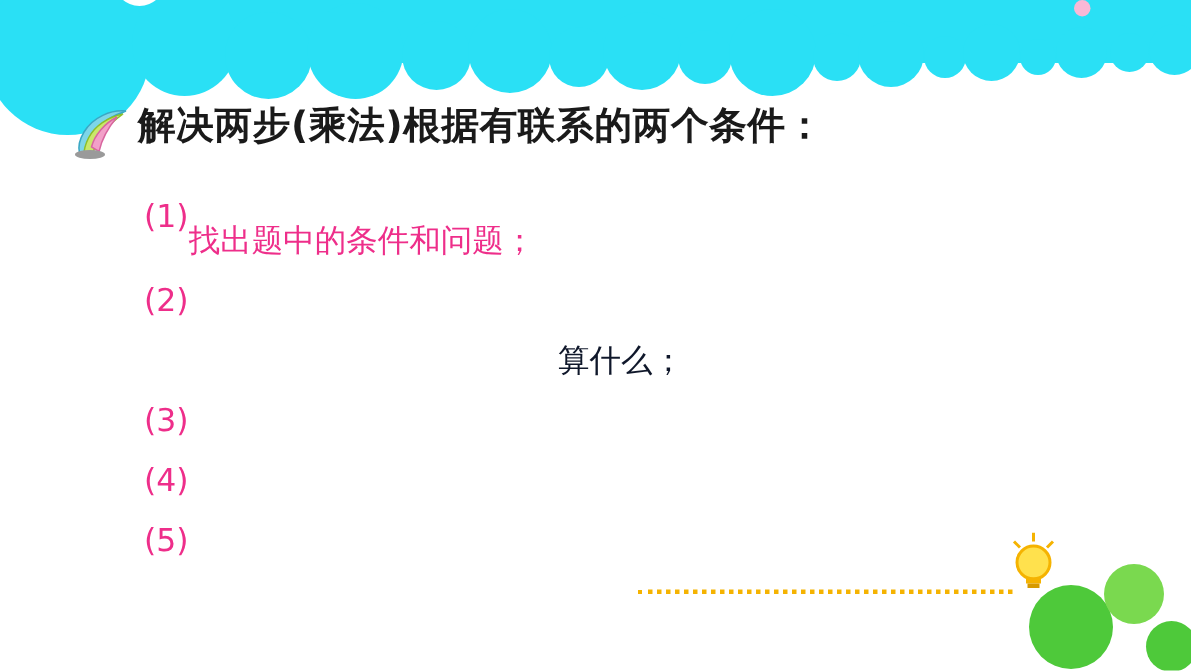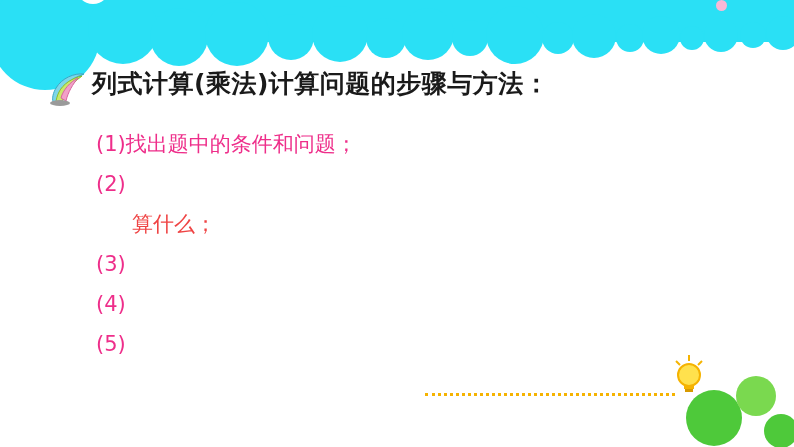--- a/index.html
+++ b/index.html
@@ -80,28 +80,30 @@
     font-family: "DejaVu Sans", sans-serif;
     font-size: 21px;
     line-height: 40px;
     white-space: nowrap;
   }
   .item-num {
     flex: 0 0 auto;
   }
   .item-text {
     flex: 0 1 auto;
+    margin-top: 16px;
   }
   .cont-line {
-    color: #ef4444;
+    color: #0f172a;
     font-family: "DejaVu Sans", sans-serif;
     font-size: 21px;
     line-height: 40px;
     padding-left: 36px;
     white-space: nowrap;
+    text-align: center;
   }
 
   
   .dotted-line {
     position: absolute;
     left: 425px;
     top: 393px;
     width: 250px;
     height: 0;
     border-top: 3px dotted #f5b301;
@@ -156,21 +158,21 @@
 
   <div class="heading-row">
     <span class="leaf-icon">
       <svg viewBox="0 0 40 34" width="40" height="34" xmlns="http://www.w3.org/2000/svg">
         <path d="M36 2 C26 1 14 6 8 16 C5 21 4 26 5 30 L9 30 C9 25 11 19 16 14 C22 8 30 4 36 2 Z" fill="#7dd6e8" stroke="#3aa7c4" stroke-width="1"></path>
         <path d="M34 4 C24 6 15 12 11 20 C9 24 8 28 8 31 L14 31 C15 24 20 14 34 4 Z" fill="#c9e86a" stroke="#8cbf2a" stroke-width="1"></path>
         <path d="M30 6 C22 10 15 18 13 26 L18 29 C20 20 25 12 30 6 Z" fill="#f2a0c8" stroke="#d8659f" stroke-width="1"></path>
         <ellipse cx="12" cy="31" rx="10" ry="3" fill="#9a9a9a"></ellipse>
       </svg>
     </span>
-    <span class="heading-text">列式计算(乘法)计算问题的步骤与方法：</span>
+    <span class="heading-text">解决两步(乘法)根据有联系的两个条件：</span>
   </div>
 
   <div class="list">
 
     <div class="list-item">
       <span class="item-num">(1)</span>
       <span class="item-text">找出题中的条件和问题；</span>
     </div>
 
     <div class="list-item">

